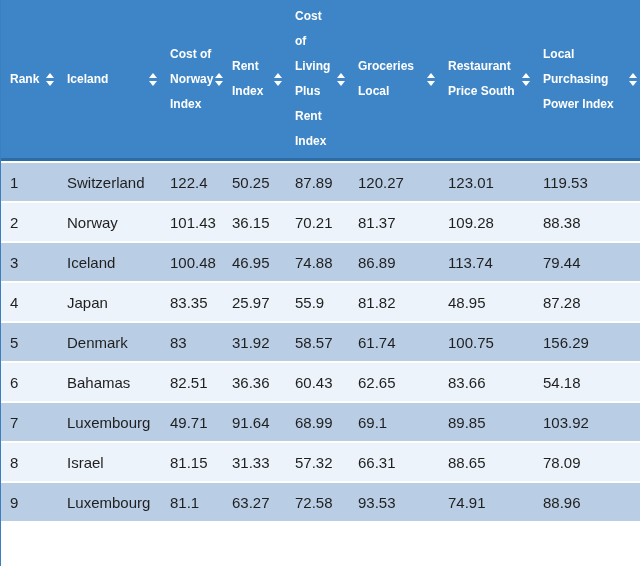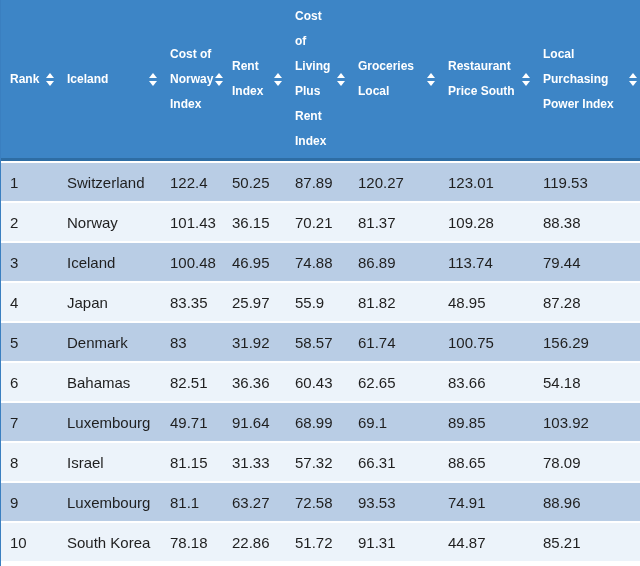--- a/index.html
+++ b/index.html
@@ -255,25 +255,15 @@
         <tr>
           <td>9</td>
           <td>Luxembourg</td>
           <td>81.1</td>
           <td>63.27</td>
           <td>72.58</td>
           <td>93.53</td>
           <td>74.91</td>
           <td>88.96</td>
         </tr>
-        <tr>
-          <td>10</td>
-          <td>South Korea</td>
-          <td>78.18</td>
-          <td>22.86</td>
-          <td>51.72</td>
-          <td>91.31</td>
-          <td>44.87</td>
-          <td>85.21</td>
-        </tr>
       </tbody>
   </table>
 </div>
 
 </body></html>

